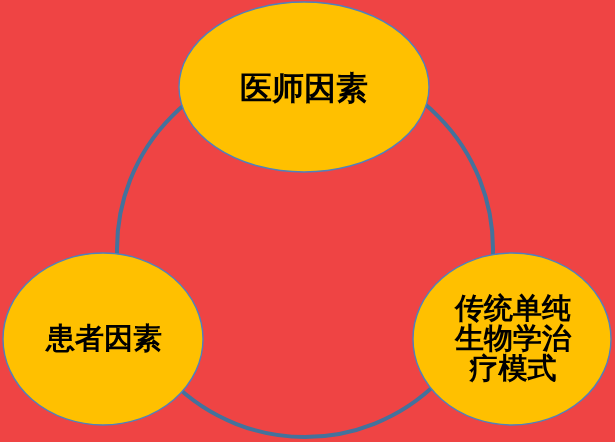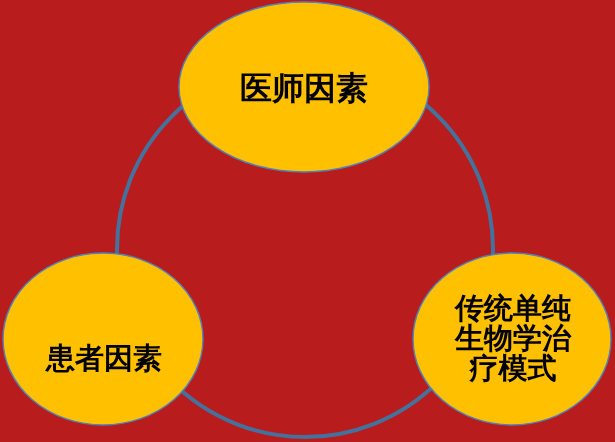--- a/index.html
+++ b/index.html
@@ -8,21 +8,21 @@
     background: #ffffff;
     width: 615px;
     height: 442px;
     overflow: hidden;
     font-family: "DejaVu Sans", "Liberation Sans", sans-serif;
   }
   .stage {
     position: relative;
     width: 615px;
     height: 442px;
-    background: #b91c1c;
+    background: #ef4444;
   }
   .stage svg {
     position: absolute;
     left: 0;
     top: 0;
     display: block;
   }
   .ring {
     fill: none;
     stroke-width: 4;
@@ -41,21 +41,21 @@
     letter-spacing: 0px;
   }
   .label-top {
     left: 304px;
     top: 88px;
     font-size: 32px;
     line-height: 36px;
   }
   .label-bottom-left {
     left: 104px;
-    top: 358px;
+    top: 338px;
     font-size: 29px;
     line-height: 33px;
   }
   .label-bottom-right {
     left: 513px;
     top: 338px;
     font-size: 29px;
     line-height: 30px;
     width: 135px;
     white-space: normal;

